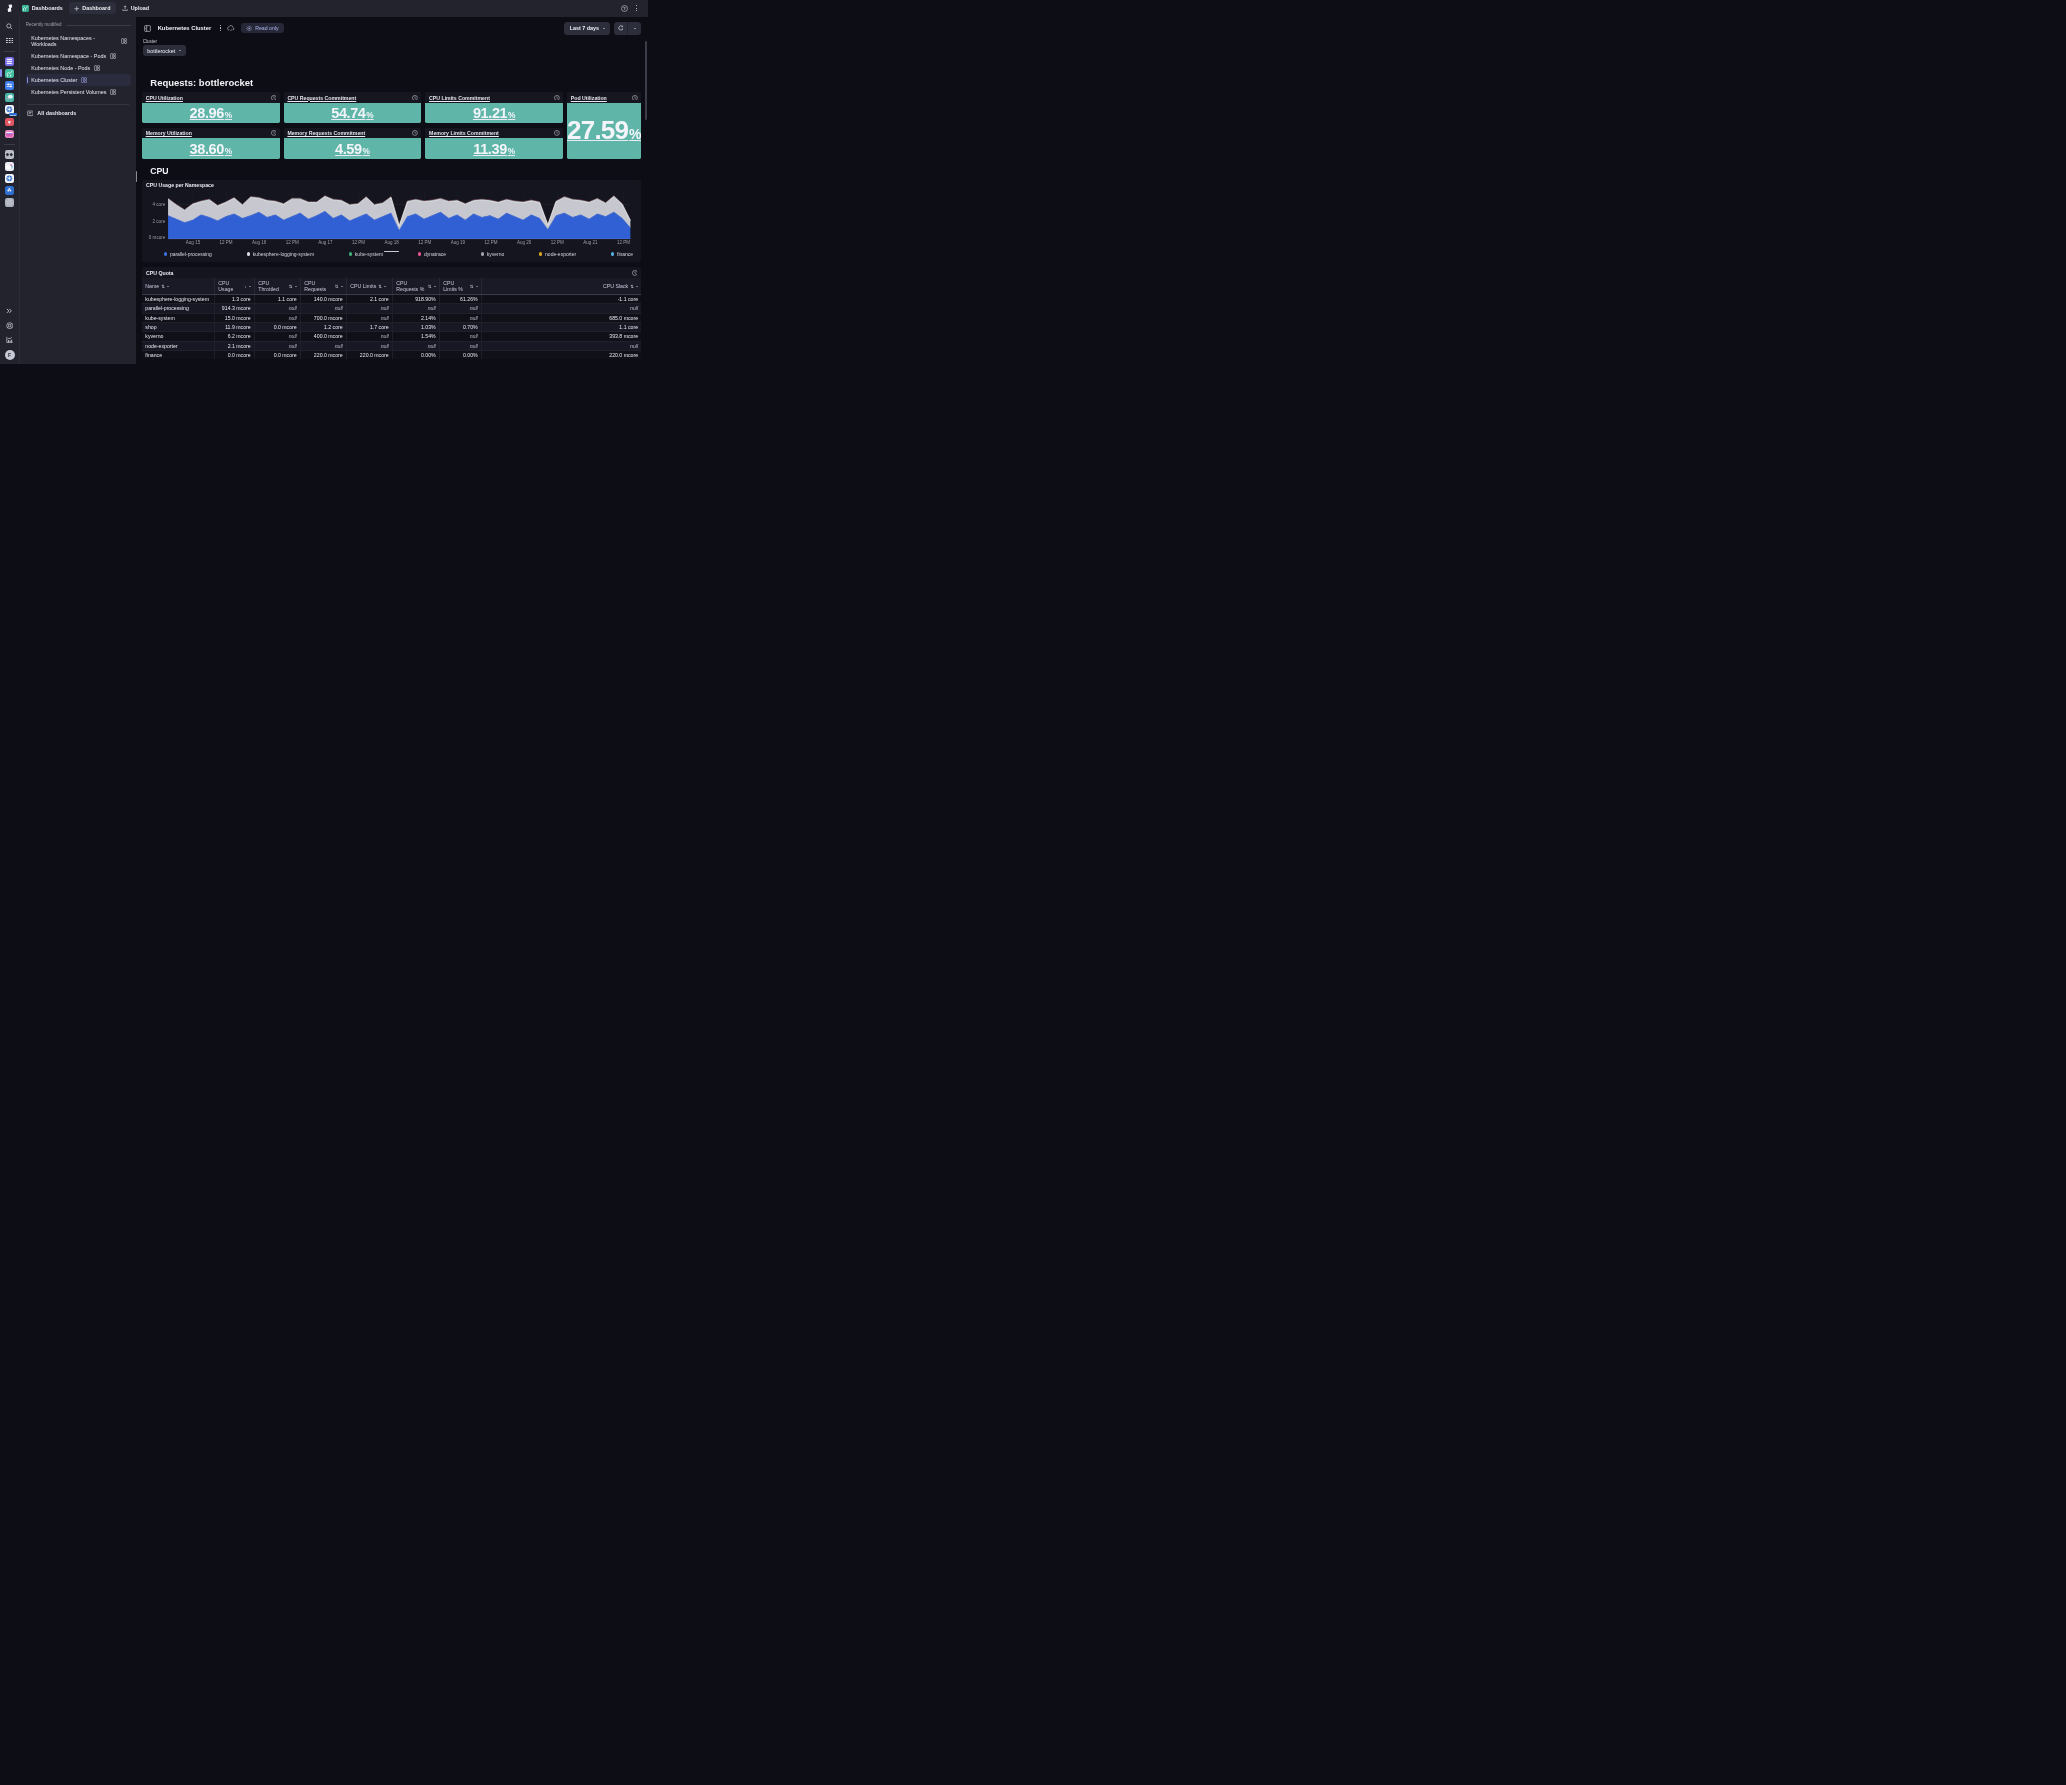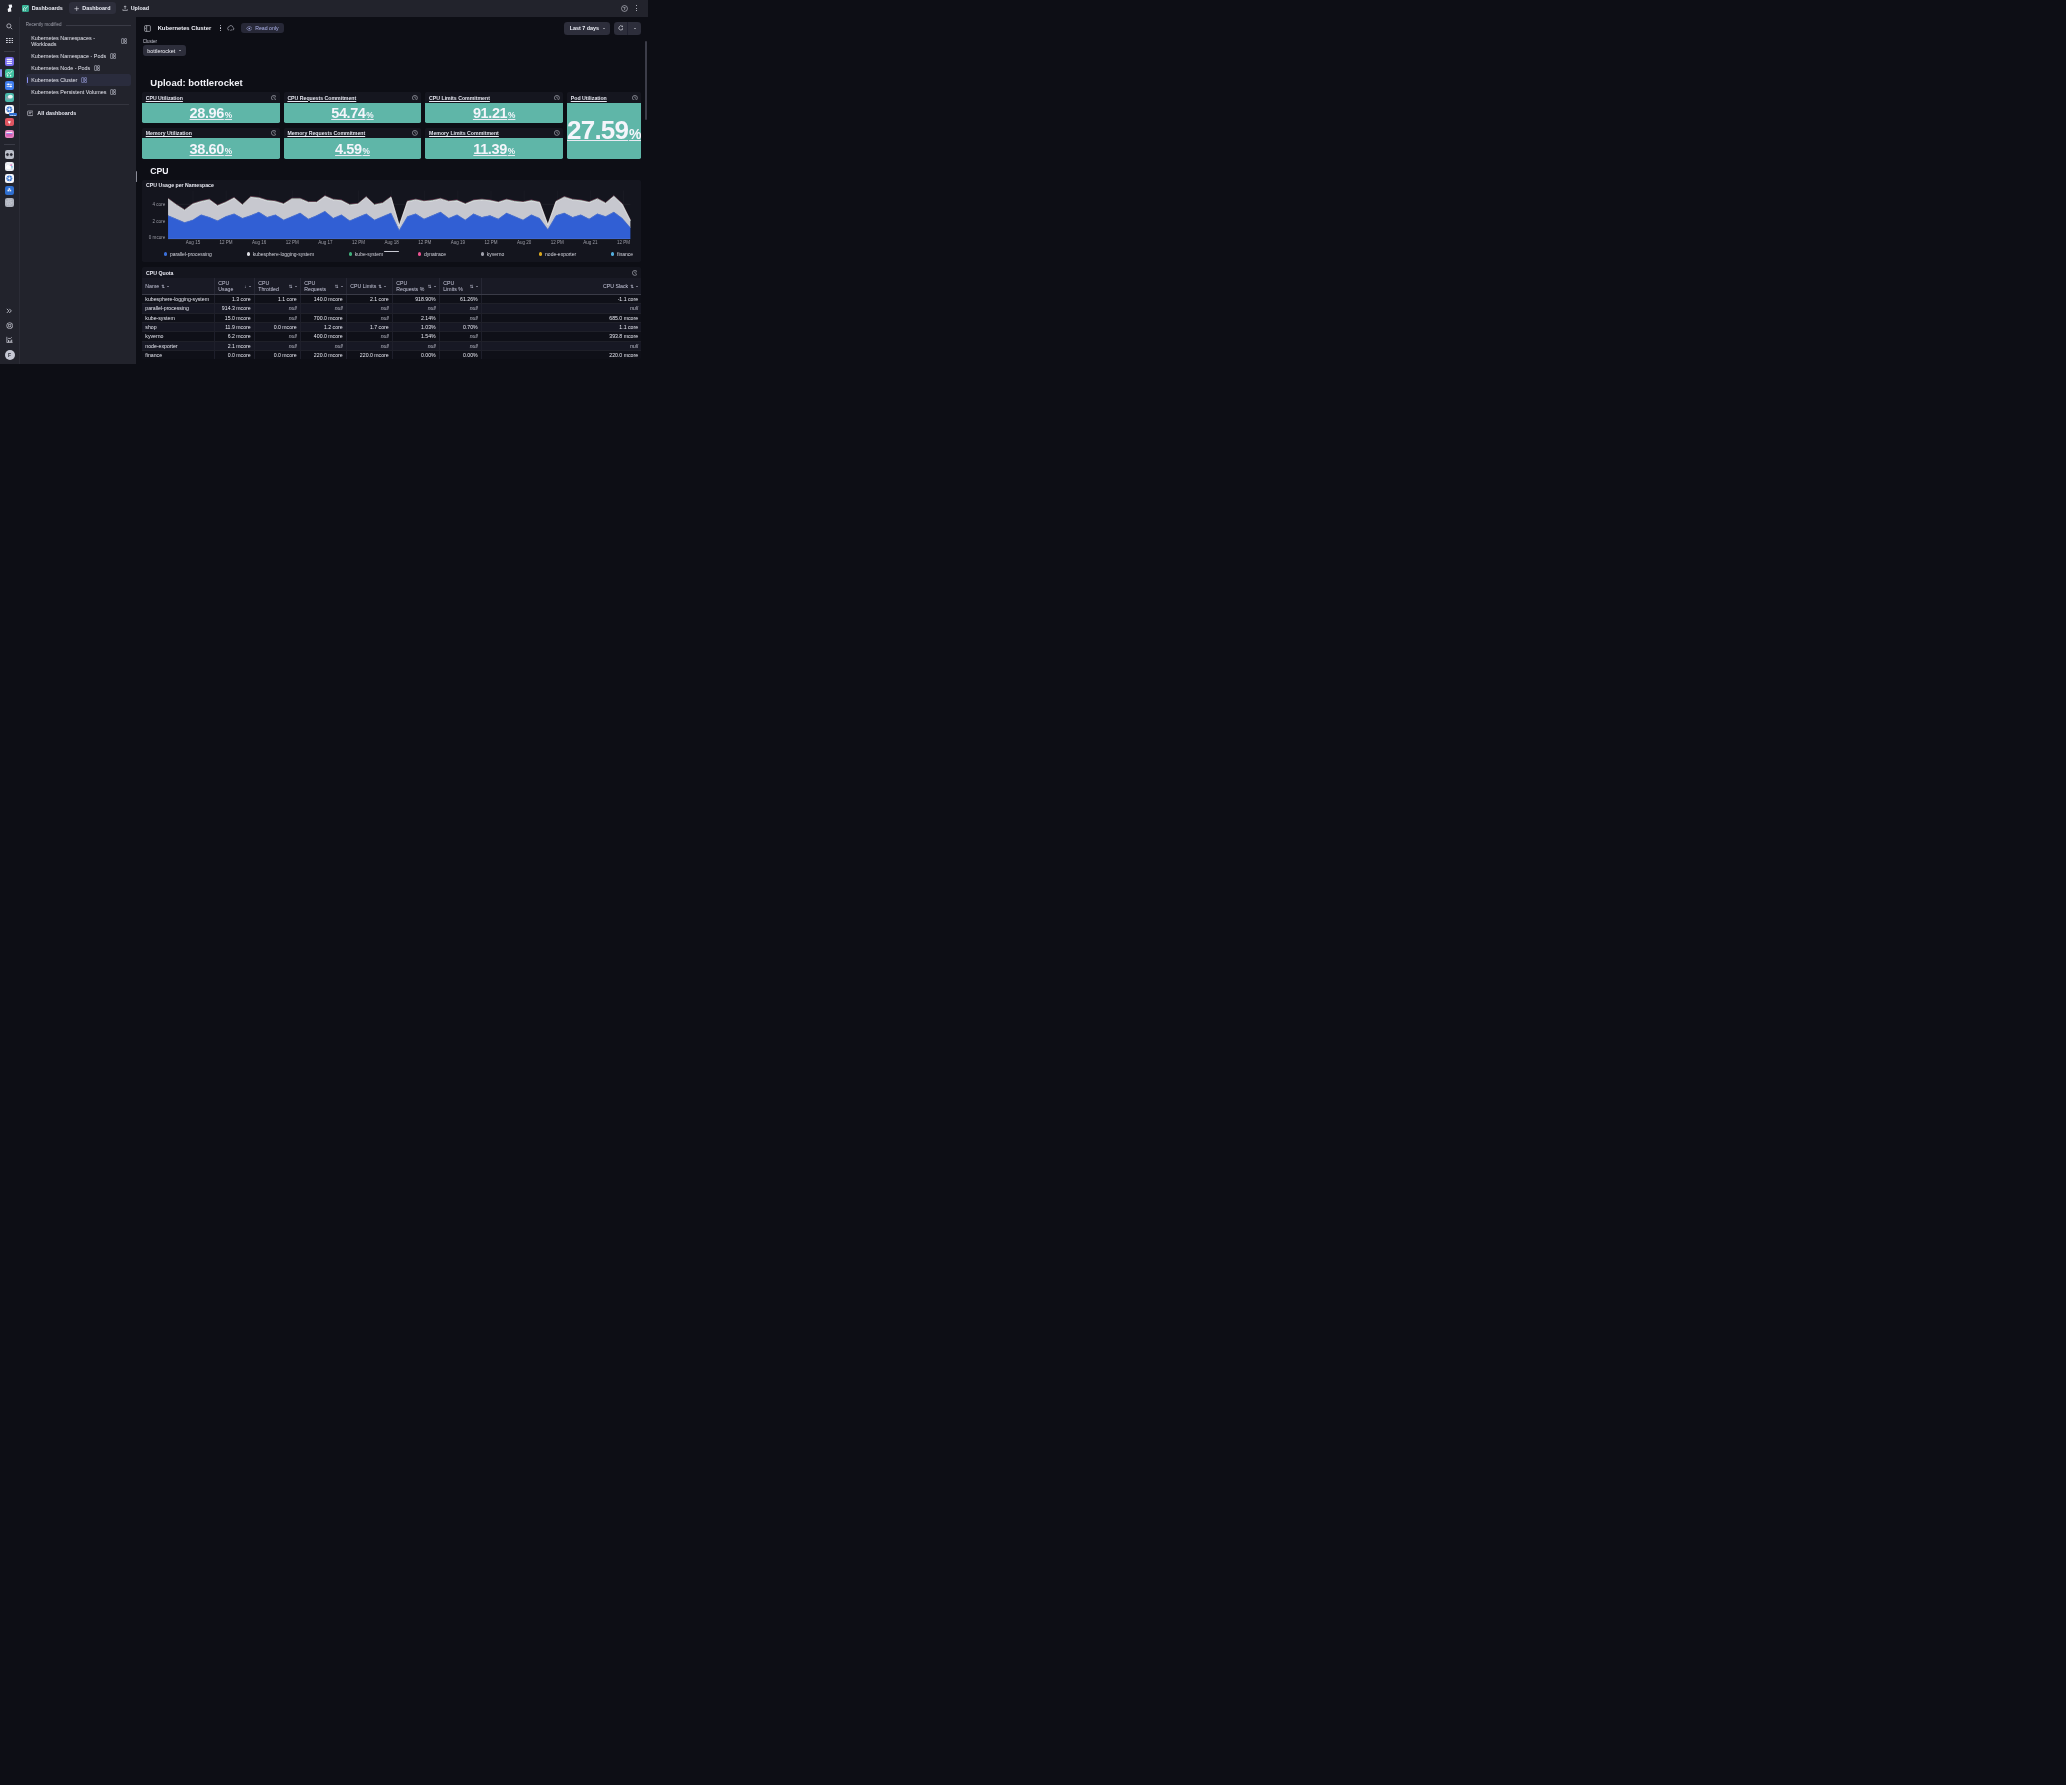--- a/index.html
+++ b/index.html
@@ -408,21 +408,21 @@
 
     <div class="var-row">
       <div class="var-label">Cluster</div>
       <div class="var-select">
         <span>bottlerocket</span>
         <span class="chev" style="border-top-color:#eceef6"></span>
       </div>
     </div>
 
     <div class="canvas">
-      <div class="row-heading">Upload: bottlerocket</div>
+      <div class="row-heading">Requests: bottlerocket</div>
 
       <div class="stats-grid" id="stats-grid">
           <div class="stat-panel">
             <div class="sp-head">
               <span class="sp-title">CPU Utilization</span>
               <svg width="5.8" height="5.8" viewBox="0 0 14 14">
                 <circle cx="7" cy="7" r="6" fill="none" stroke="#cfd0da" stroke-width="1.3"></circle>
                 <path d="M7 3.5V7l2.3 1.4" fill="none" stroke="#cfd0da" stroke-width="1.3"></path>
               </svg>
             </div>

